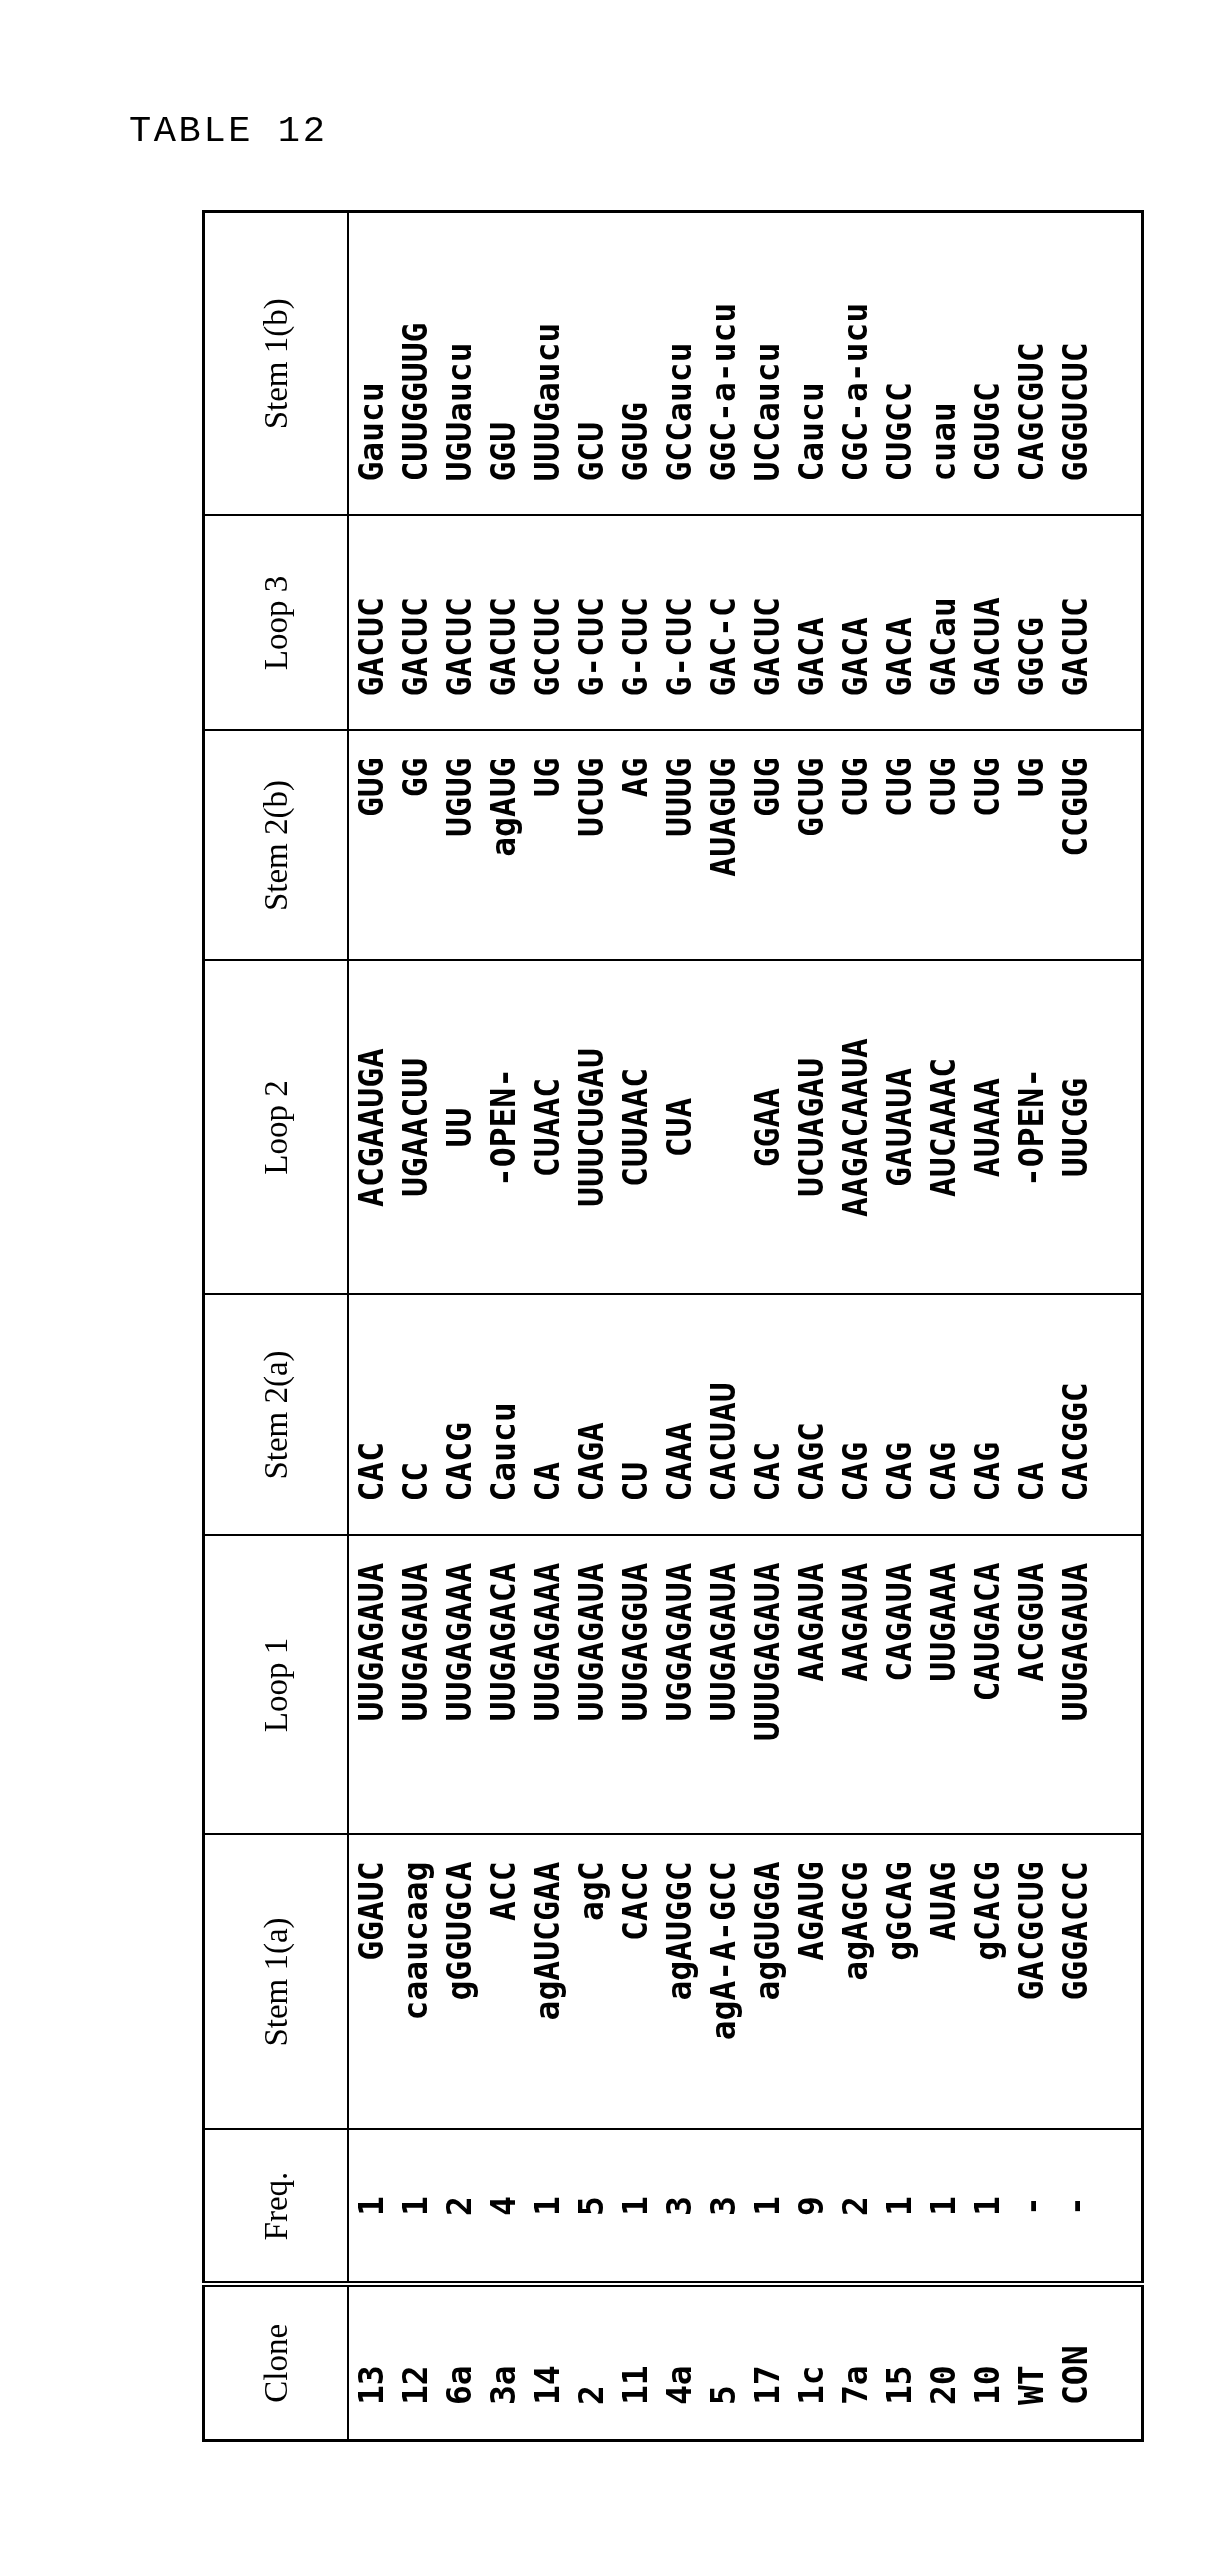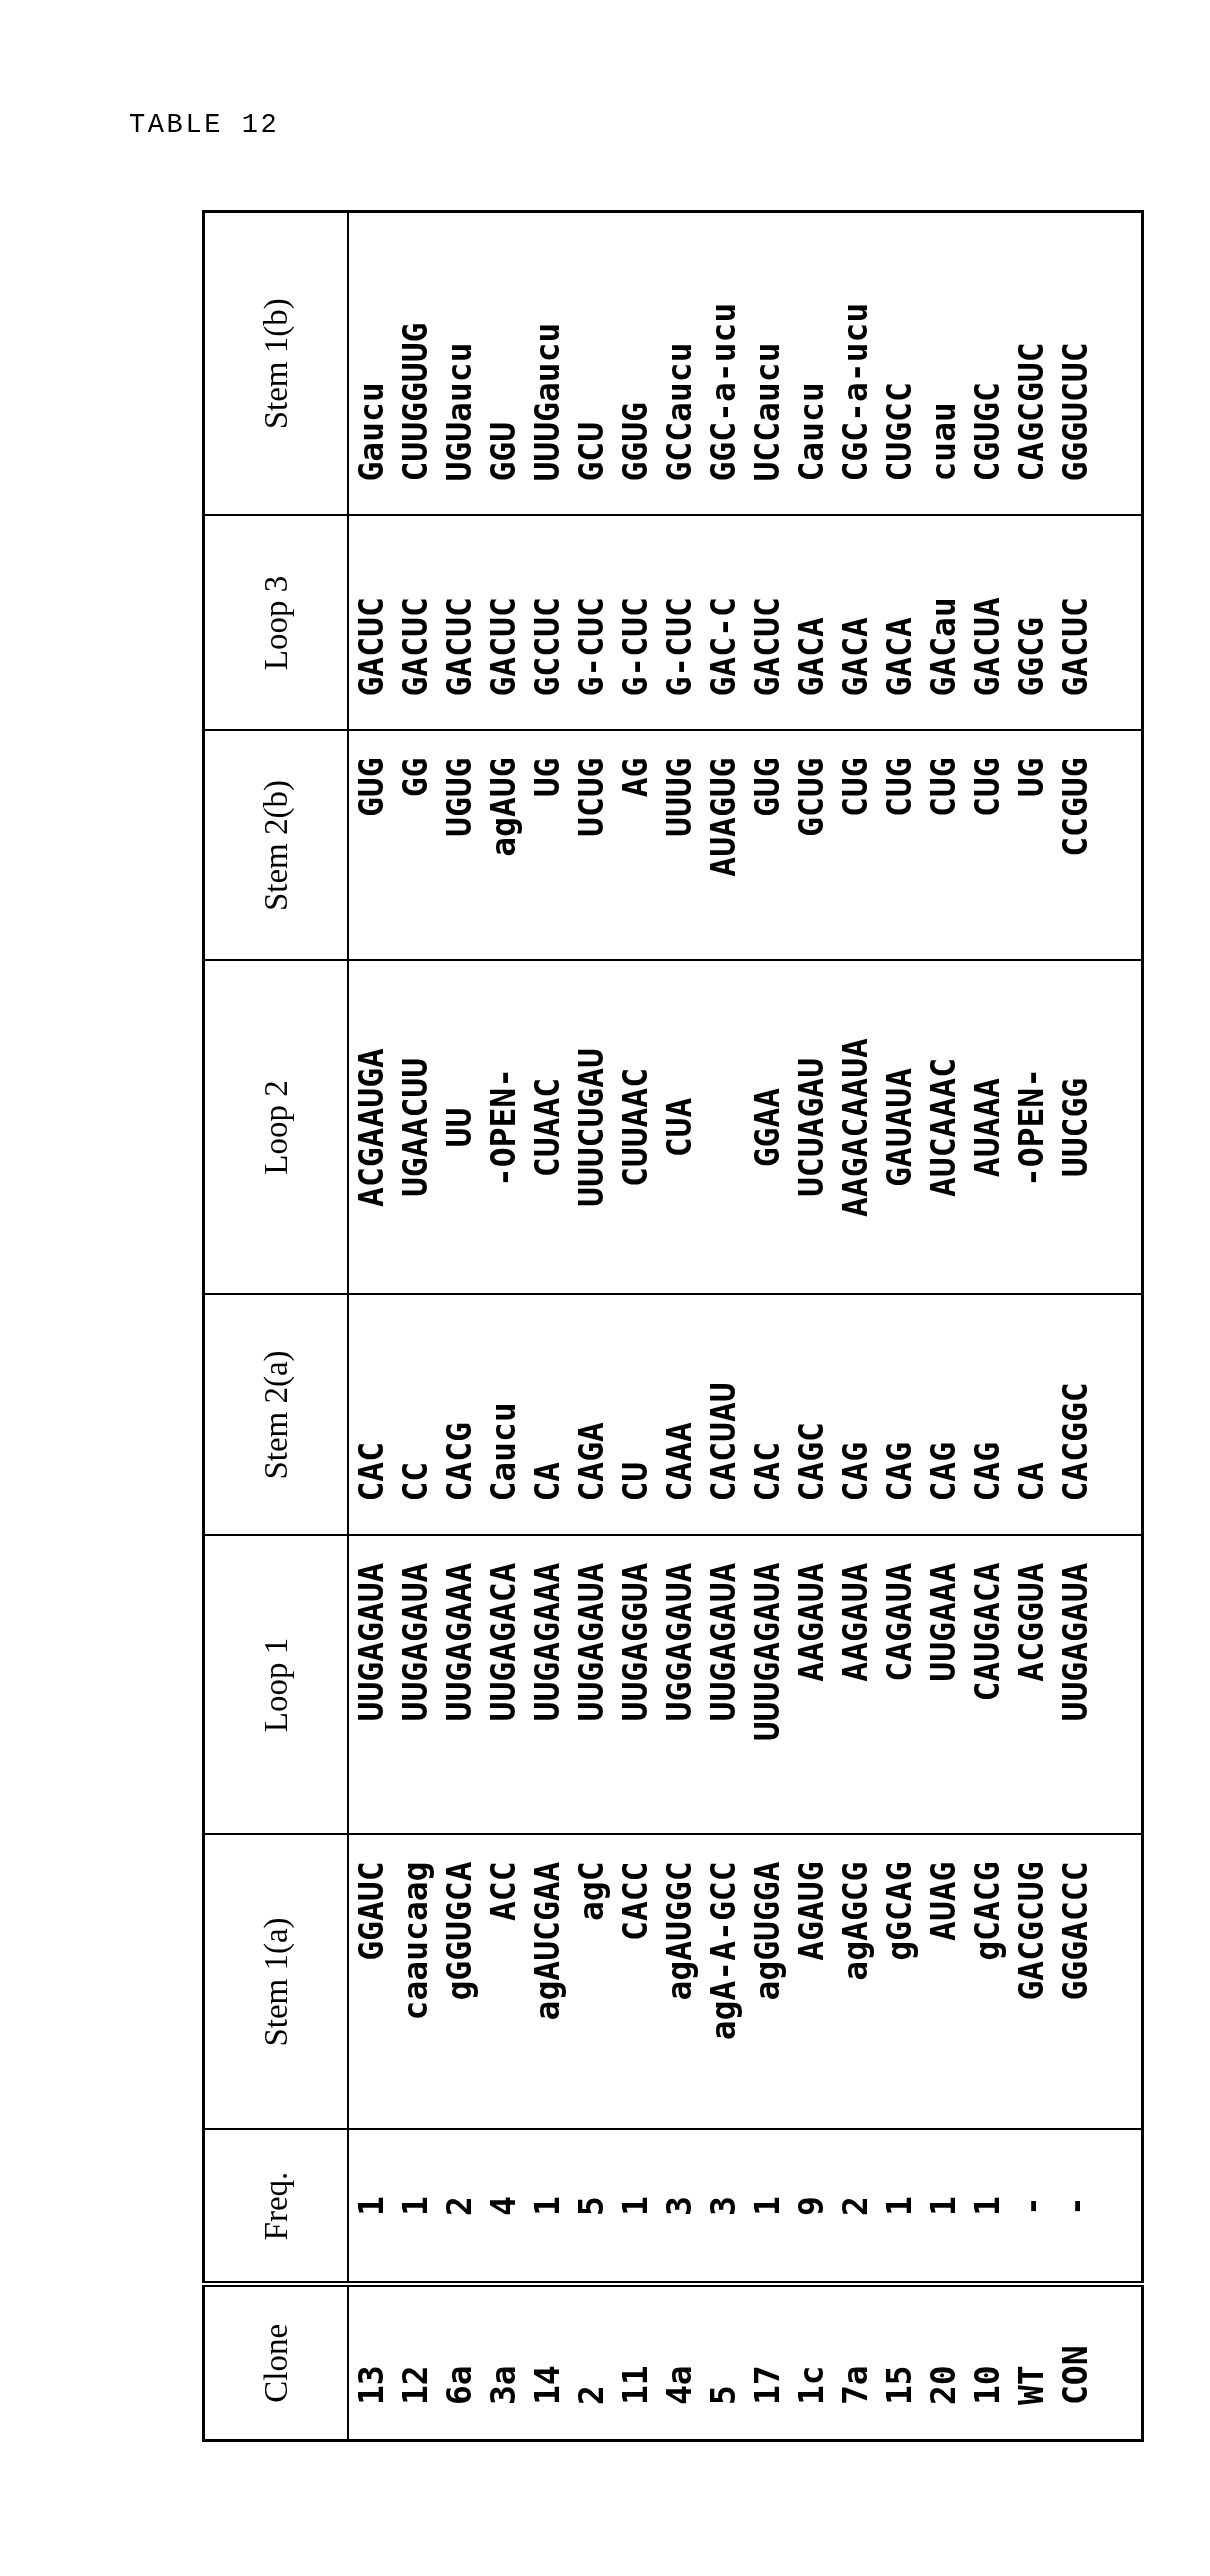--- a/index.html
+++ b/index.html
@@ -1,19 +1,19 @@
 <!DOCTYPE html>
 <html style="font-size:13.8px"><head>
 <meta charset="utf-8">
 <style>
   html, body { margin: 0; padding: 0; background: #ffffff; }
   body { width: 1211px; height: 2576px; position: relative; overflow: hidden; font-family: "DejaVu Sans Mono", monospace; color: #000; }
   .page-title {
     position: absolute; left: 129px; top: 110px;
-    font-family: "Liberation Mono", monospace; font-size: 27px; letter-spacing: 2.6px;
+    font-family: "Liberation Mono", monospace; font-size: 37px; letter-spacing: 2.6px;
   }
   
   .rot {
     position: absolute;
     width: 2229px; height: 894px;
     left: 202px; top: 2442px;
     transform-origin: 0 0;
     transform: rotate(-90deg);
   }
   table.data {

